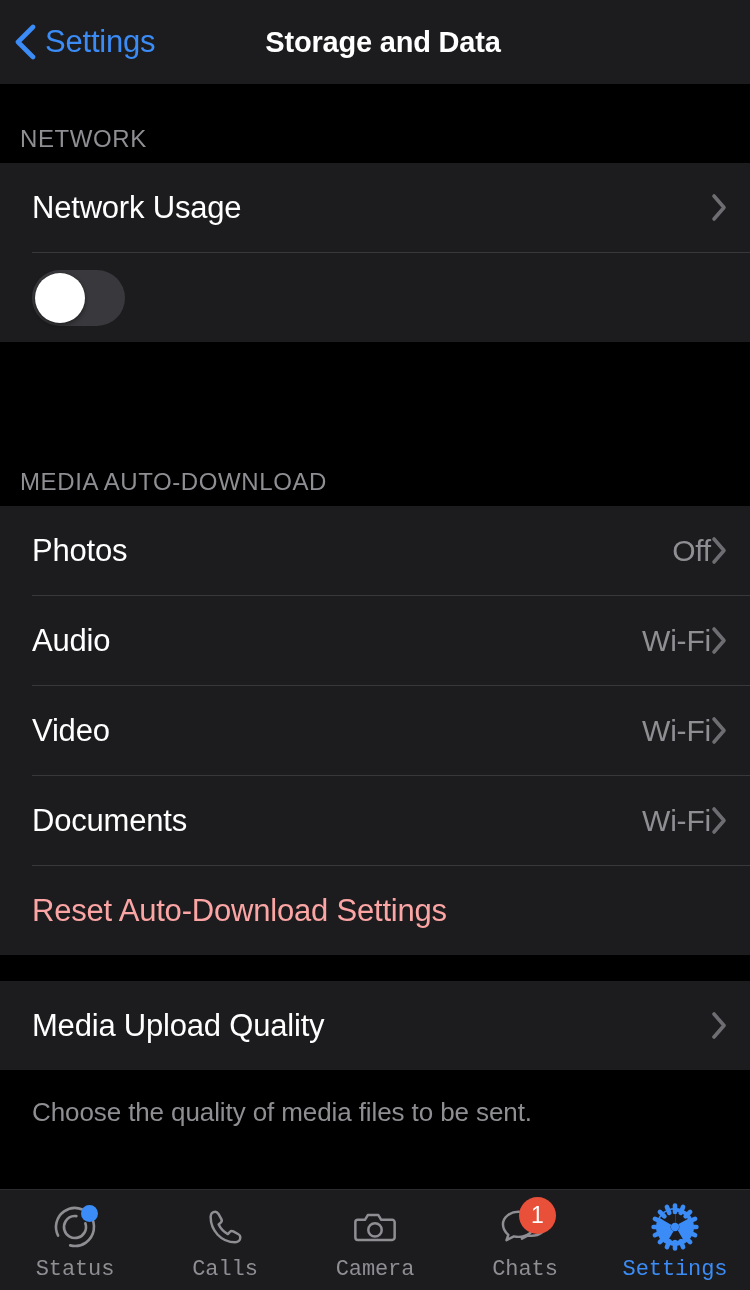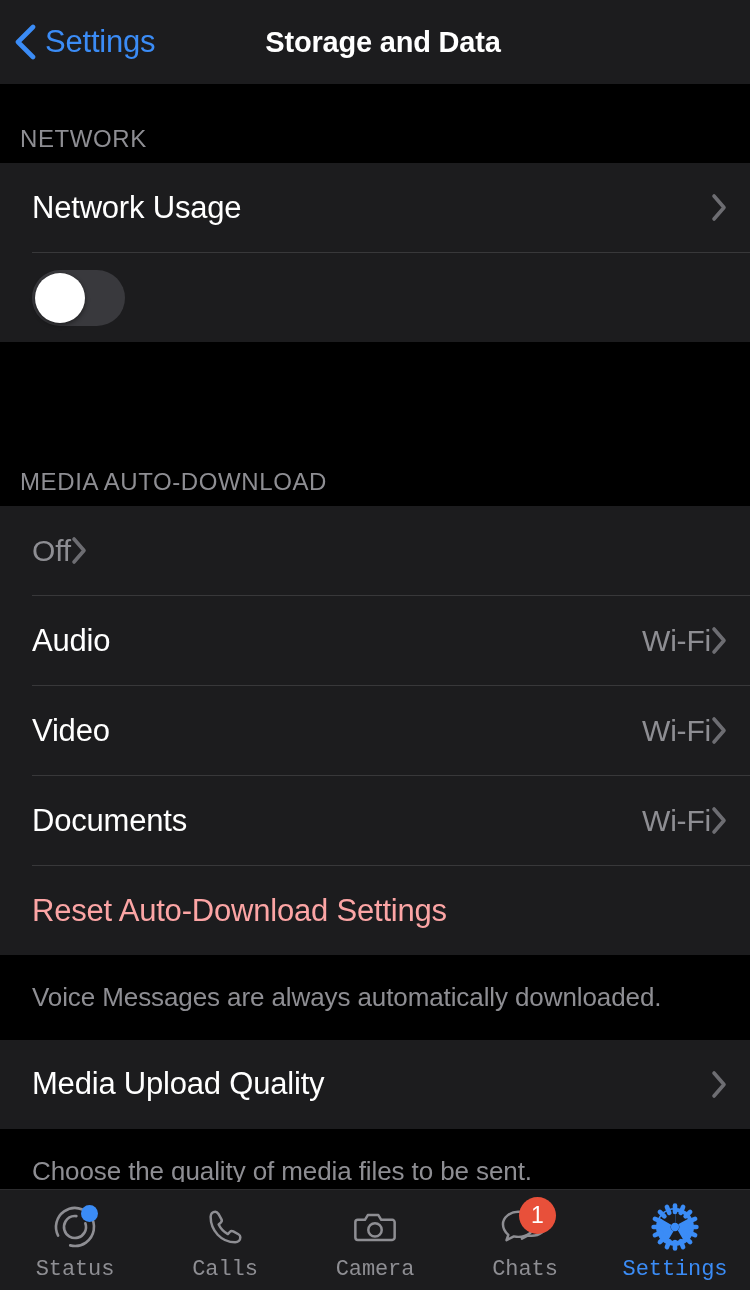--- a/index.html
+++ b/index.html
@@ -138,20 +138,21 @@
         </span>
       </div>
     </div>
 
     <div class="spacer-black gap-64"></div>
 
     <div class="section-header sh-media">MEDIA AUTO-DOWNLOAD</div>
 
     <div class="group">
       <div class="row">
+        <span class="row-label">Photos</span>
         <span class="row-value">Off</span>
         <span class="chev">
           <svg viewBox="0 0 17 29" width="17" height="29" aria-hidden="true">
             <polyline points="3,3 13,14.5 3,26" fill="none" stroke="#6d6d72" stroke-width="3.6" stroke-linecap="round" stroke-linejoin="round"></polyline>
           </svg>
         </span>
       </div>
       <div class="sep"></div>
 
       <div class="row">
@@ -185,23 +186,20 @@
           </svg>
         </span>
       </div>
       <div class="sep"></div>
 
       <div class="row">
         <span class="row-label link">Reset Auto-Download Settings</span>
       </div>
     </div>
 
-    <div class="footnote-block">
-      <div class="footnote">Voice Messages are always automatically downloaded.</div>
-    </div>
 
     <div class="spacer-black" style="height:26px;"></div>
 
     <div class="group">
       <div class="row">
         <span class="row-label">Media Upload Quality</span>
         <span class="chev">
           <svg viewBox="0 0 17 29" width="17" height="29" aria-hidden="true">
             <polyline points="3,3 13,14.5 3,26" fill="none" stroke="#6d6d72" stroke-width="3.6" stroke-linecap="round" stroke-linejoin="round"></polyline>
           </svg>

